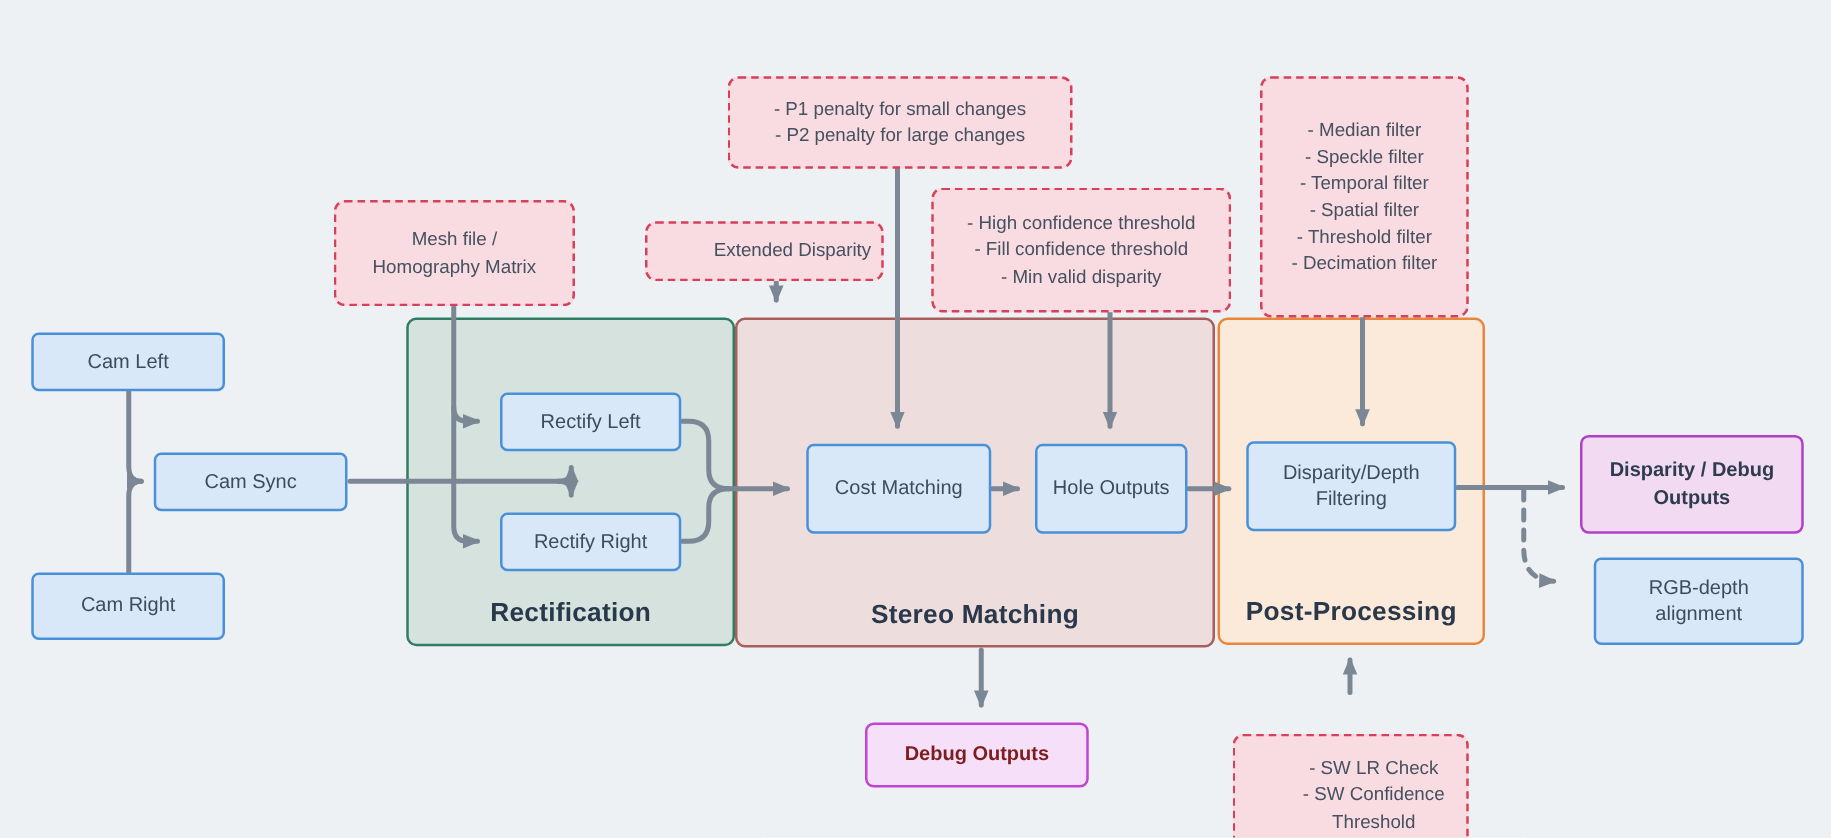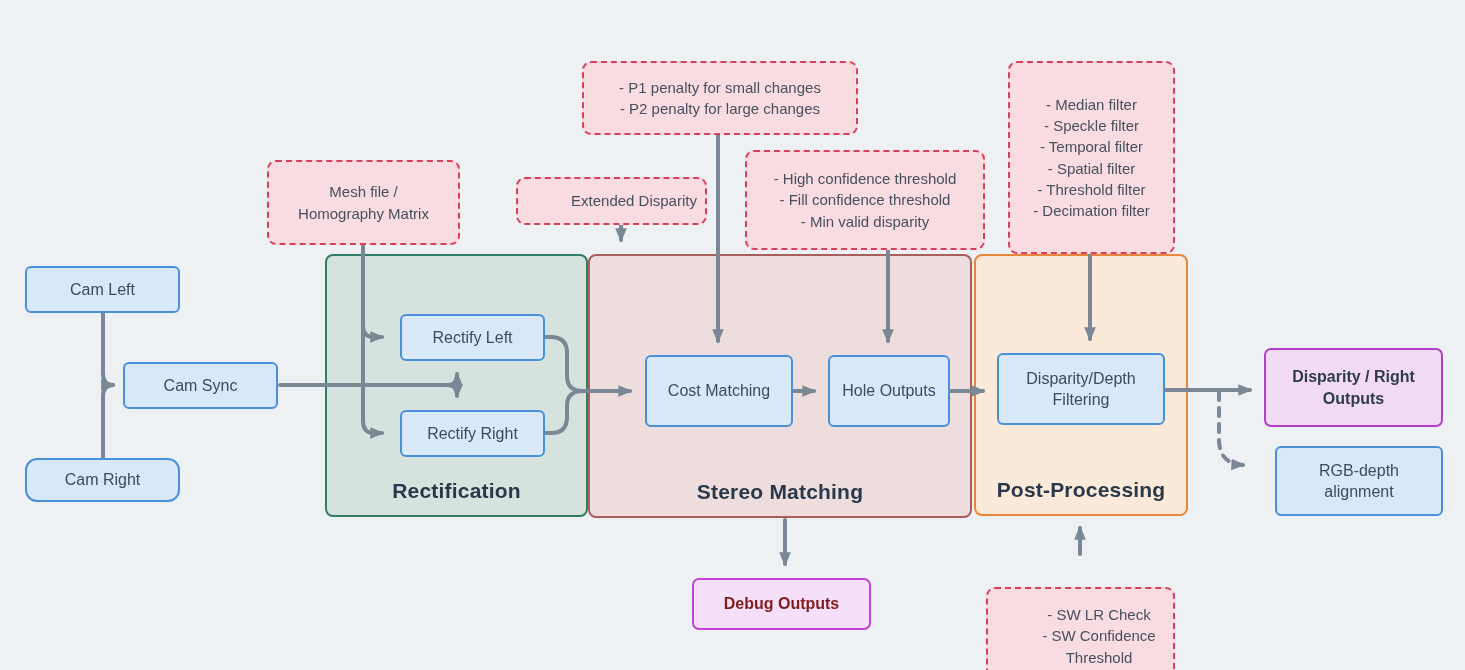--- a/index.html
+++ b/index.html
@@ -107,21 +107,21 @@
   </svg>
 
   <div class="node node-blue" style="left:25px; top:266px; width:155px; height:47px;">
     <span>Cam Left</span>
   </div>
 
   <div class="node node-blue" style="left:123px; top:362px; width:155px; height:47px;">
     <span>Cam Sync</span>
   </div>
 
-  <div class="node node-blue" style="left:25px; top:458px; width:155px; height:44px;border-radius:12px;">
+  <div class="node node-blue" style="left:25px; top:458px; width:155px; height:54px;">
     <span>Cam Right</span>
   </div>
 
   <div class="node node-blue" style="left:400px; top:314px; width:145px; height:47px;">
     <span>Rectify Left</span>
   </div>
 
   <div class="node node-blue" style="left:400px; top:410px; width:145px; height:47px;">
     <span>Rectify Right</span>
   </div>
@@ -142,21 +142,21 @@
   <div class="node node-blue" style="left:1275px; top:446px; width:168px; height:70px;">
     <span>RGB-depth
 alignment</span>
   </div>
 
   <div class="node node-purple" style="left:692px; top:578px; width:179px; height:52px;">
     <span>Debug Outputs</span>
   </div>
 
   <div class="node node-purple2" style="left:1264px; top:348px; width:179px; height:79px;">
-    <span>Disparity / Right
+    <span>Disparity / Debug
 Outputs</span>
   </div>
 
   <div class="annot" style="left:267px; top:128px; width:193px; height:85px;">
     <span>Mesh file /
 Homography Matrix</span>
   </div>
 
   <div class="annot" style="left:582px; top:29px; width:276px; height:74px;">
     <span>- P1 penalty for small changes

